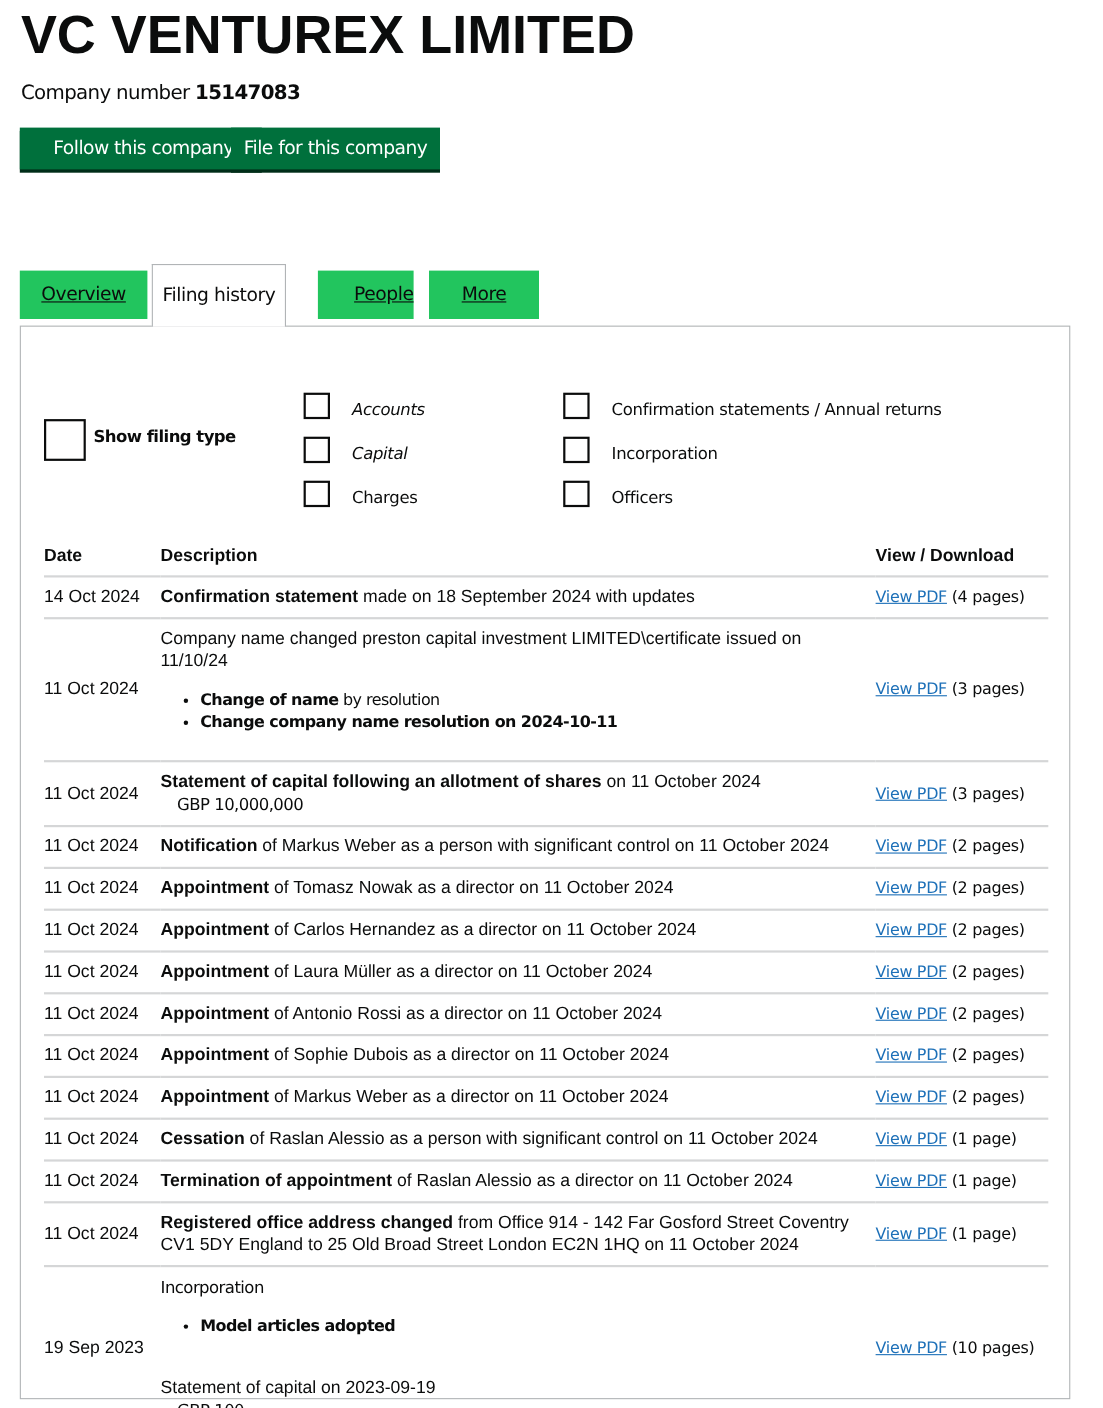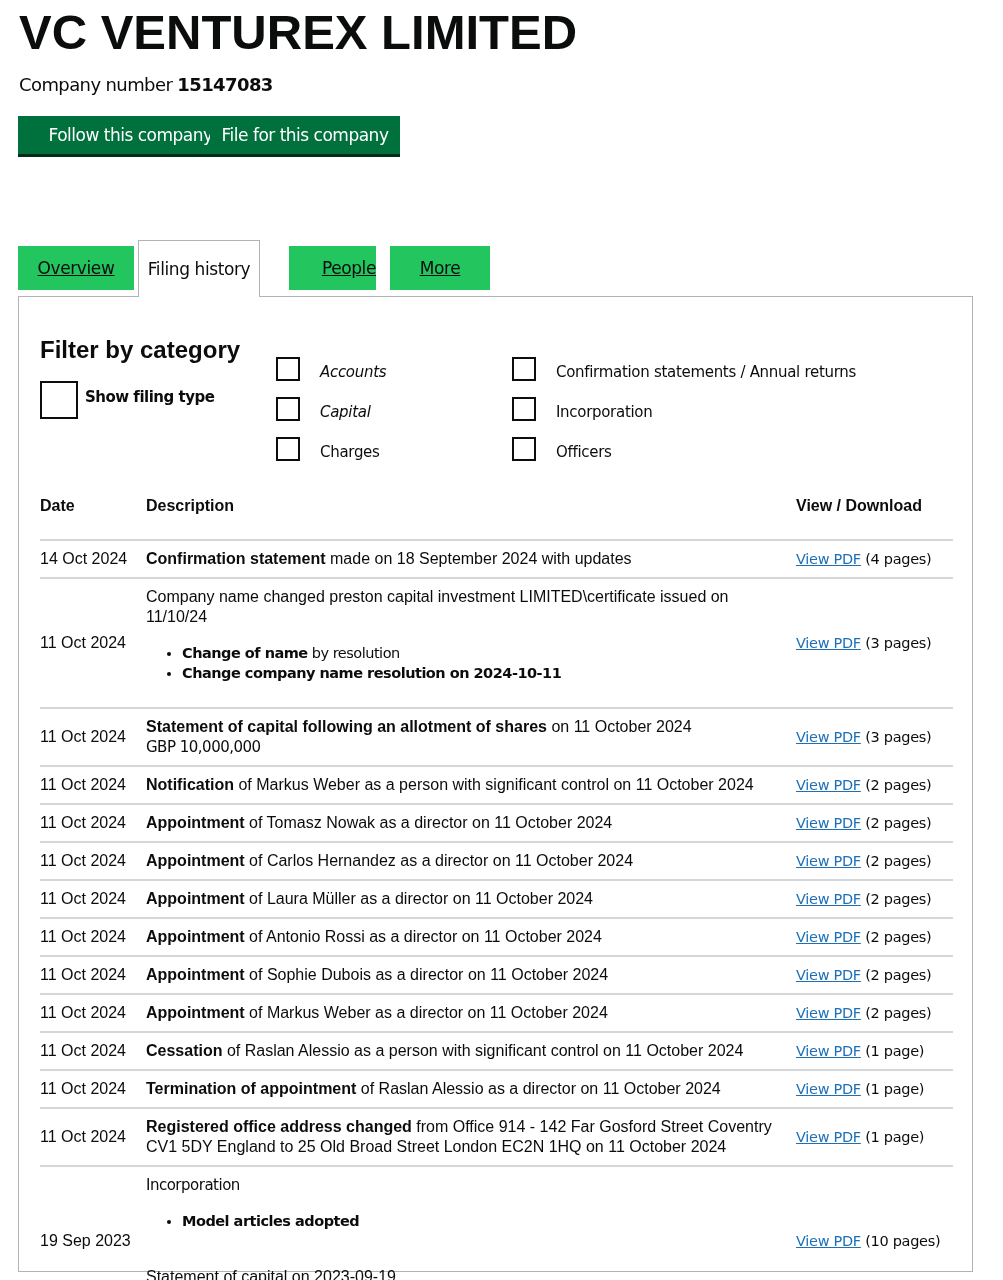--- a/index.html
+++ b/index.html
@@ -30,31 +30,31 @@
   .panel { position: absolute; left: 18px; top: 296px; width: 955px; height: 976px; border: 1px solid #b1b4b6;
            box-sizing: border-box; background: #fff; }
   .filter-title { position: absolute; left: 21px; top: 39px; margin: 0; font-size: 24px; font-weight: 700;
                   font-family: "Liberation Sans", sans-serif; }
   .cb { position: absolute; width: 24px; height: 24px; border: 2px solid #0b0c0c; box-sizing: border-box; background: #fff; }
   .cb-big { width: 38px; height: 38px; }
   .cb-label { position: absolute; font-family: "DejaVu Sans", sans-serif; font-size: 15px; letter-spacing: -0.3px; line-height: 20px; }
   .cb-label.bold { font-weight: 700; letter-spacing: -0.5px; }
 
   table.filings { position: absolute; left: 21px; top: 193px; width: 913px; border-collapse: collapse; }
-  table.filings th { text-align: left; font-size: 16px; font-weight: 700; padding: 7px 0 24px 0;
+  table.filings th { text-align: left; font-size: 16px; font-weight: 700; padding: 7px 0 8px 0;
                      border-bottom: 2px solid #d5d6d7; font-family: "Liberation Sans", sans-serif; }
   table.filings td { font-size: 16px; line-height: 20px; border-bottom: 2px solid #d5d6d7; vertical-align: middle;
                      padding: 8px 0; font-family: "Liberation Sans", sans-serif; }
   td.date { width: 106px; white-space: nowrap; }
   td.view { width: 157px; white-space: nowrap; font-family: "DejaVu Sans", sans-serif !important; font-size: 14.5px !important; letter-spacing: -0.3px; }
   th.view-h { width: 157px; }
   a.pdf { color: #1d70b8; text-decoration: underline; }
   ul.sub { margin: 16px; padding-left: 20px; font-family: "DejaVu Sans", sans-serif; font-size: 14.5px; letter-spacing: -0.5px; }
   ul.sub li { line-height: 20px; }
-  .gbp { font-family: "DejaVu Sans", sans-serif; font-size: 15px; letter-spacing: -0.5px; }
+  .gbp { font-family: "DejaVu Sans", sans-serif; font-size: 15px; letter-spacing: -0.5px; margin-left: 15px; }
 </style>
 </head>
 <body>
 
 <h1 class="title">VC VENTUREX LIMITED</h1>
 <div class="company-number">
   <span>Company number</span>
   <b>15147083</b>
 </div>
 
@@ -62,21 +62,20 @@
 <button class="btn btn-file">File for this company</button>
 
 <div class="tabs">
   <a class="tab tab-overview">Overview</a>
   <a class="tab tab-filing active">Filing history</a>
   <a class="tab tab-people">People</a>
   <a class="tab tab-more">More</a>
 </div>
 
 <div class="panel">
-  <h2 class="filter-title">Filter by category</h2>
 
   <div class="cb cb-big" style="left:21px; top:84px;"></div>
   <div class="cb-label bold" style="left:66px; top:90px;">Show filing type</div>
 
   <div class="cb" style="left:257px; top:60px;"></div>
   <div class="cb-label" style="left:301px; top:65px;font-style:italic;">Accounts</div>
   <div class="cb" style="left:257px; top:100px;"></div>
   <div class="cb-label" style="left:301px; top:105px;font-style:italic;">Capital</div>
   <div class="cb" style="left:257px; top:140px;"></div>
   <div class="cb-label" style="left:301px; top:145px;">Charges</div>

